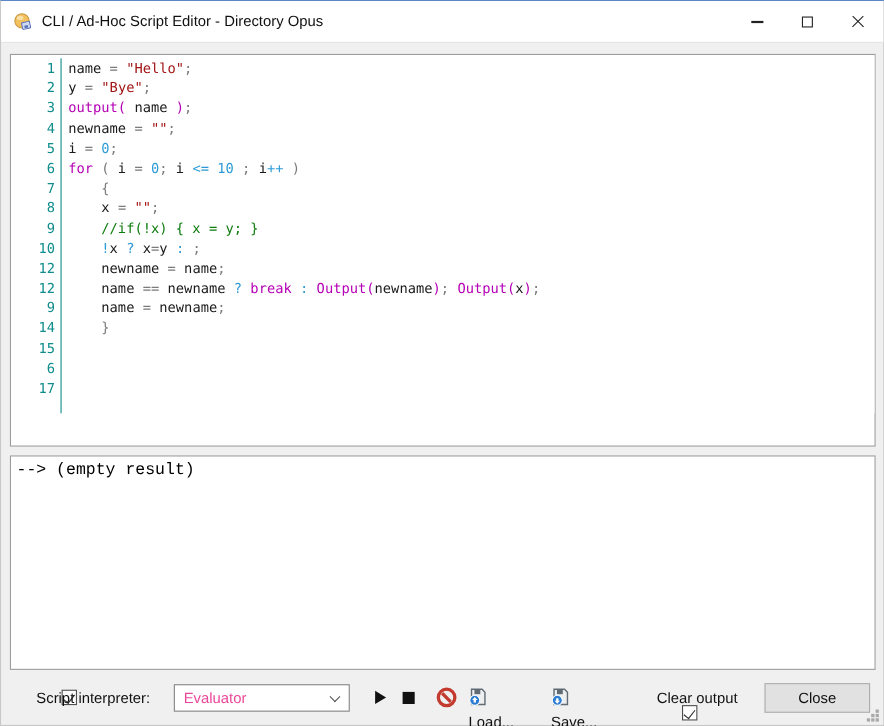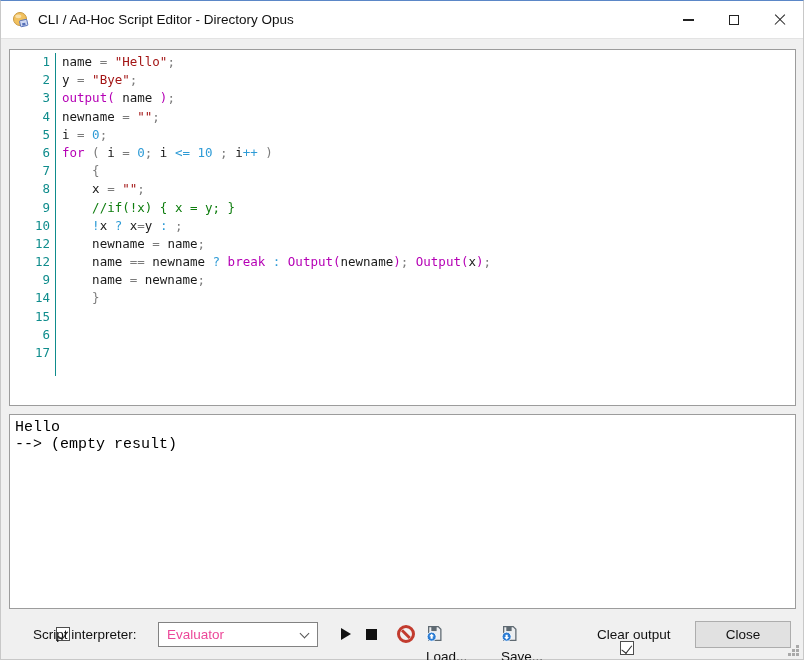--- a/index.html
+++ b/index.html
@@ -172,21 +172,20 @@
           <div class="ln">14</div>
           <div class="ln">15</div>
           <div class="ln">6</div>
           <div class="ln">17</div>
         </div>
       <div class="code-body" id="code-body"><div class="row"><span class="tok-d">name</span><span class="tok-o"> = </span><span class="tok-s">"Hello"</span><span class="tok-o">;</span></div><div class="row"><span class="tok-d">y</span><span class="tok-o"> = </span><span class="tok-s">"Bye"</span><span class="tok-o">;</span></div><div class="row"><span class="tok-k">output(</span><span class="tok-d"> name </span><span class="tok-k">)</span><span class="tok-o">;</span></div><div class="row"><span class="tok-d">newname</span><span class="tok-o"> = </span><span class="tok-s">""</span><span class="tok-o">;</span></div><div class="row"><span class="tok-d">i</span><span class="tok-o"> = </span><span class="tok-n">0</span><span class="tok-o">;</span></div><div class="row"><span class="tok-k">for</span><span class="tok-o"> ( </span><span class="tok-d">i</span><span class="tok-o"> = </span><span class="tok-n">0</span><span class="tok-o">; </span><span class="tok-d">i</span><span class="tok-n"> &lt;= </span><span class="tok-n">10</span><span class="tok-o"> ; </span><span class="tok-d">i</span><span class="tok-n">++</span><span class="tok-o"> )</span></div><div class="row"><span class="tok-o">    {</span></div><div class="row"><span class="tok-d">    x</span><span class="tok-o"> = </span><span class="tok-s">""</span><span class="tok-o">;</span></div><div class="row"><span class="tok-c">    //if(!x) { x = y; }</span></div><div class="row"><span class="tok-d">    </span><span class="tok-n">!</span><span class="tok-d">x </span><span class="tok-n">? </span><span class="tok-d">x</span><span class="tok-o">=</span><span class="tok-d">y </span><span class="tok-n">: </span><span class="tok-o">;</span></div><div class="row"><span class="tok-d">    newname</span><span class="tok-o"> = </span><span class="tok-d">name</span><span class="tok-o">;</span></div><div class="row"><span class="tok-d">    name</span><span class="tok-o"> == </span><span class="tok-d">newname </span><span class="tok-n">? </span><span class="tok-k">break</span><span class="tok-n"> : </span><span class="tok-k">Output(</span><span class="tok-d">newname</span><span class="tok-k">)</span><span class="tok-o">; </span><span class="tok-k">Output(</span><span class="tok-d">x</span><span class="tok-k">)</span><span class="tok-o">;</span></div><div class="row"><span class="tok-d">    name</span><span class="tok-o"> = </span><span class="tok-d">newname</span><span class="tok-o">;</span></div><div class="row"><span class="tok-o">    }</span></div><div class="row"></div><div class="row"></div><div class="row"></div></div>
     </div>
   </div>
 
   <div class="output-panel" id="output-panel">
-      <div>Hello</div>
       <div>--&gt; (empty result)</div>
     </div>
 
   <div class="bottom-bar">
     <div class="bb checkbox checked" style="left:12px; top:12px;"></div>
     <span class="bb bb-label" style="left:32px; top:12px;">Script interpreter:</span>
     <div class="bb combo" style="left:157px; top:7px;">
       <span class="value">Evaluator</span>
       <div class="chevron"></div>
     </div>

